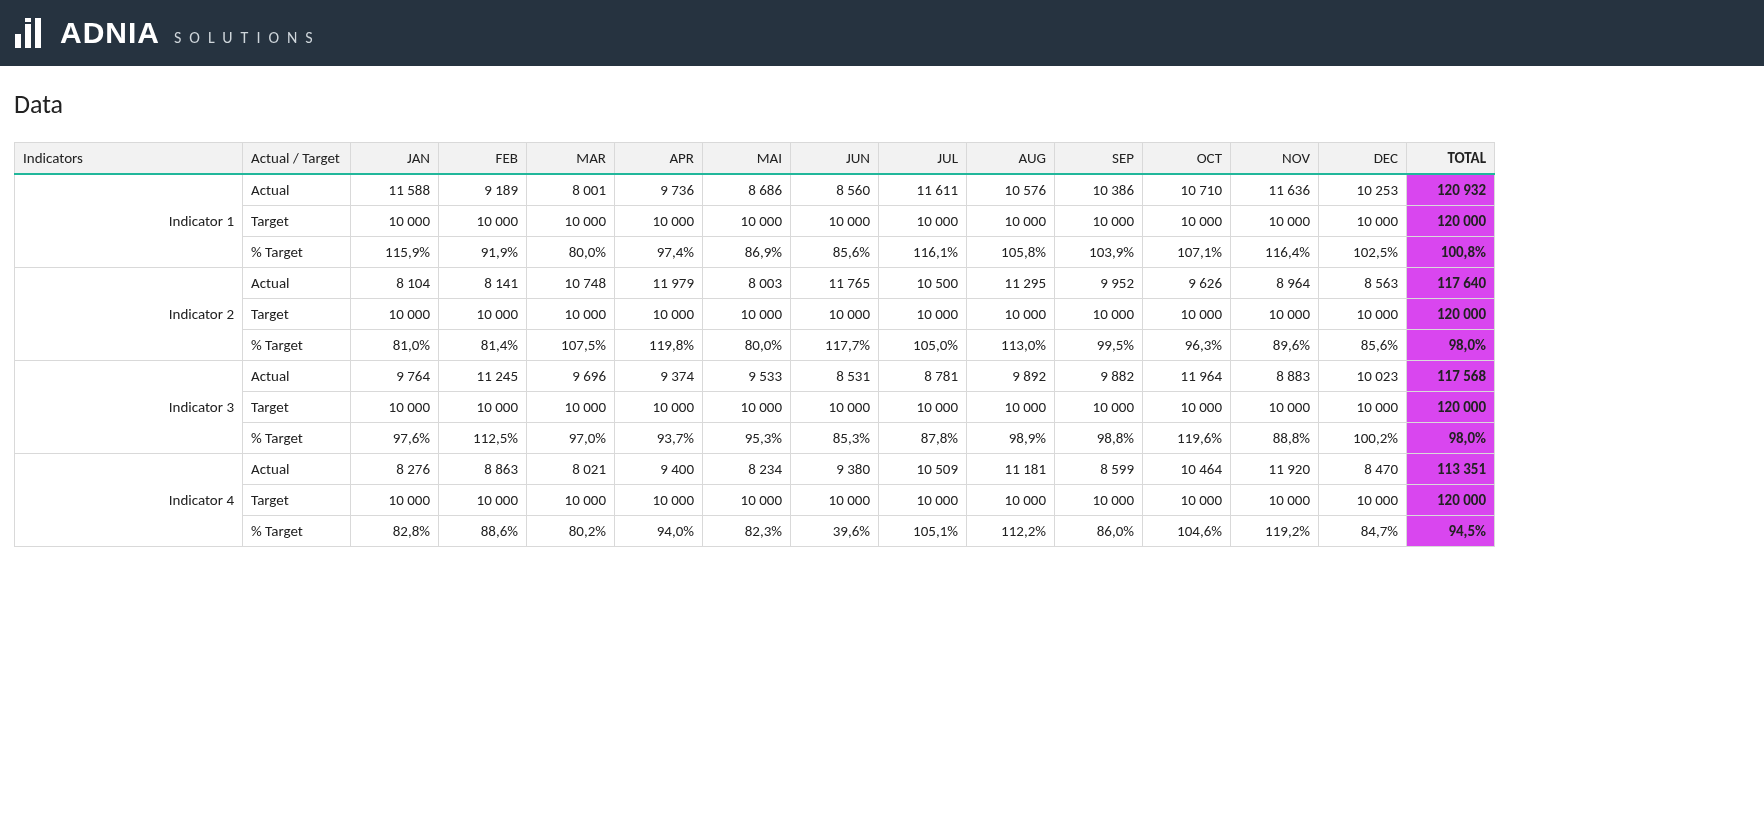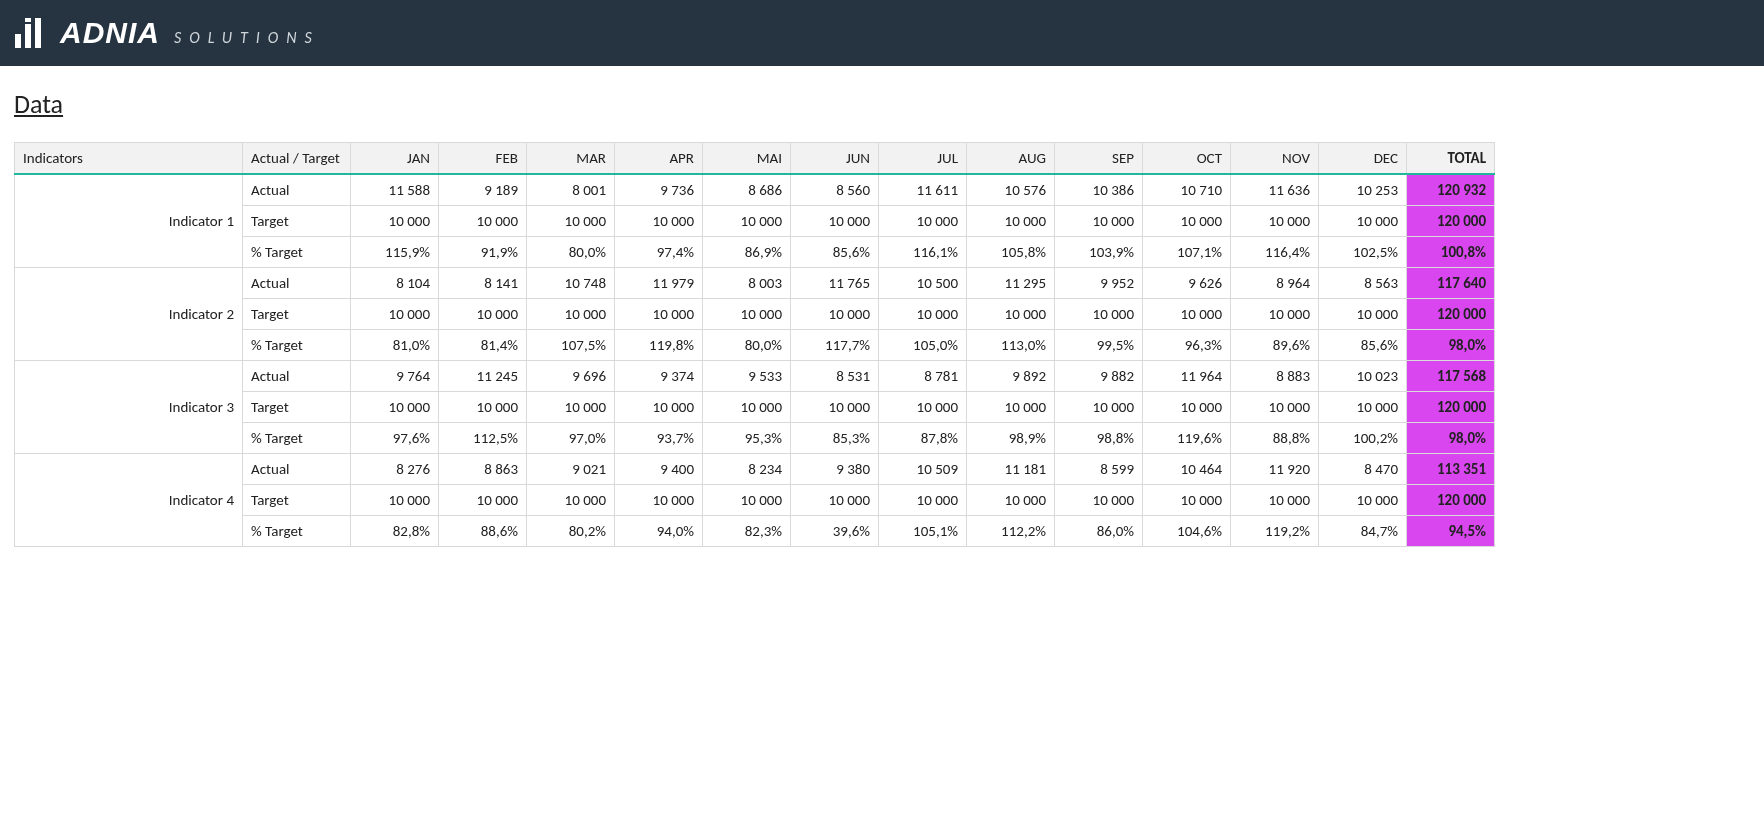--- a/index.html
+++ b/index.html
@@ -1,23 +1,23 @@
 <!DOCTYPE html>
 <html><head>
 <meta charset="utf-8">
 <style>
   * { box-sizing: border-box; margin: 0; padding: 0; }
   body { font-family: Calibri, "Segoe UI", Arial, sans-serif; background: #fff; color: #222; width: 1764px; }
   .header-bar { background: #263340; height: 66px; display: flex; align-items: center; padding-left: 14px; }
   .logo-wrap { display: flex; align-items: center; gap: 12px; }
-  .logo-text { display: flex; align-items: baseline; gap: 14px; font-style: italic; }
+  .logo-text { display: flex; align-items: baseline; gap: 14px; }
   .logo-main { color: #fff; font-weight: 800; font-size: 30px; letter-spacing: 1px; font-family: Arial, sans-serif;}
   .logo-sub  { color: #cfd6db; font-size: 16px; letter-spacing: 8px; font-weight: 300; }
   .content { padding: 22px 14px 0 14px; }
-  .page-title { font-size: 26px; font-weight: 400; margin-bottom: 22px; text-decoration: underline; }
+  .page-title { font-size: 26px; font-weight: 400; margin-bottom: 22px; }
   table.data { border-collapse: collapse; width: 1478px; table-layout: fixed; font-size: 15px; }
   table.data th, table.data td { border: 1px solid #d9d9d9; padding: 6px 8px; height: 31px; vertical-align: middle; }
   table.data thead th { background: #f2f2f2; font-weight: 400; text-align: right; border-bottom: 2px solid #21b79b; }
   table.data thead th.col-ind { text-align: left; width: 228px; }
   table.data thead th.col-at  { text-align: left; width: 108px; }
   table.data thead th.col-m   { width: 88px; }
   table.data thead th.col-total { width: 88px; font-weight: 700; }
   td.indicator-cell { text-align: right; padding-left: 8px; }
   td.rowlabel { text-align: left; padding-left: 8px; }
   td.num { text-align: right; padding-right: 8px; }
@@ -211,21 +211,21 @@
           <td class="num">119,6%</td>
           <td class="num">88,8%</td>
           <td class="num">100,2%</td>
           <td class="total">98,0%</td>
         </tr>
         <tr class="group-start">
           <td class="indicator-cell" rowspan="3">Indicator 4</td>
           <td class="rowlabel">Actual</td>
           <td class="num">8 276</td>
           <td class="num">8 863</td>
-          <td class="num">9 021</td>
+          <td class="num">8 021</td>
           <td class="num">9 400</td>
           <td class="num">8 234</td>
           <td class="num">9 380</td>
           <td class="num">10 509</td>
           <td class="num">11 181</td>
           <td class="num">8 599</td>
           <td class="num">10 464</td>
           <td class="num">11 920</td>
           <td class="num">8 470</td>
           <td class="total">113 351</td>

